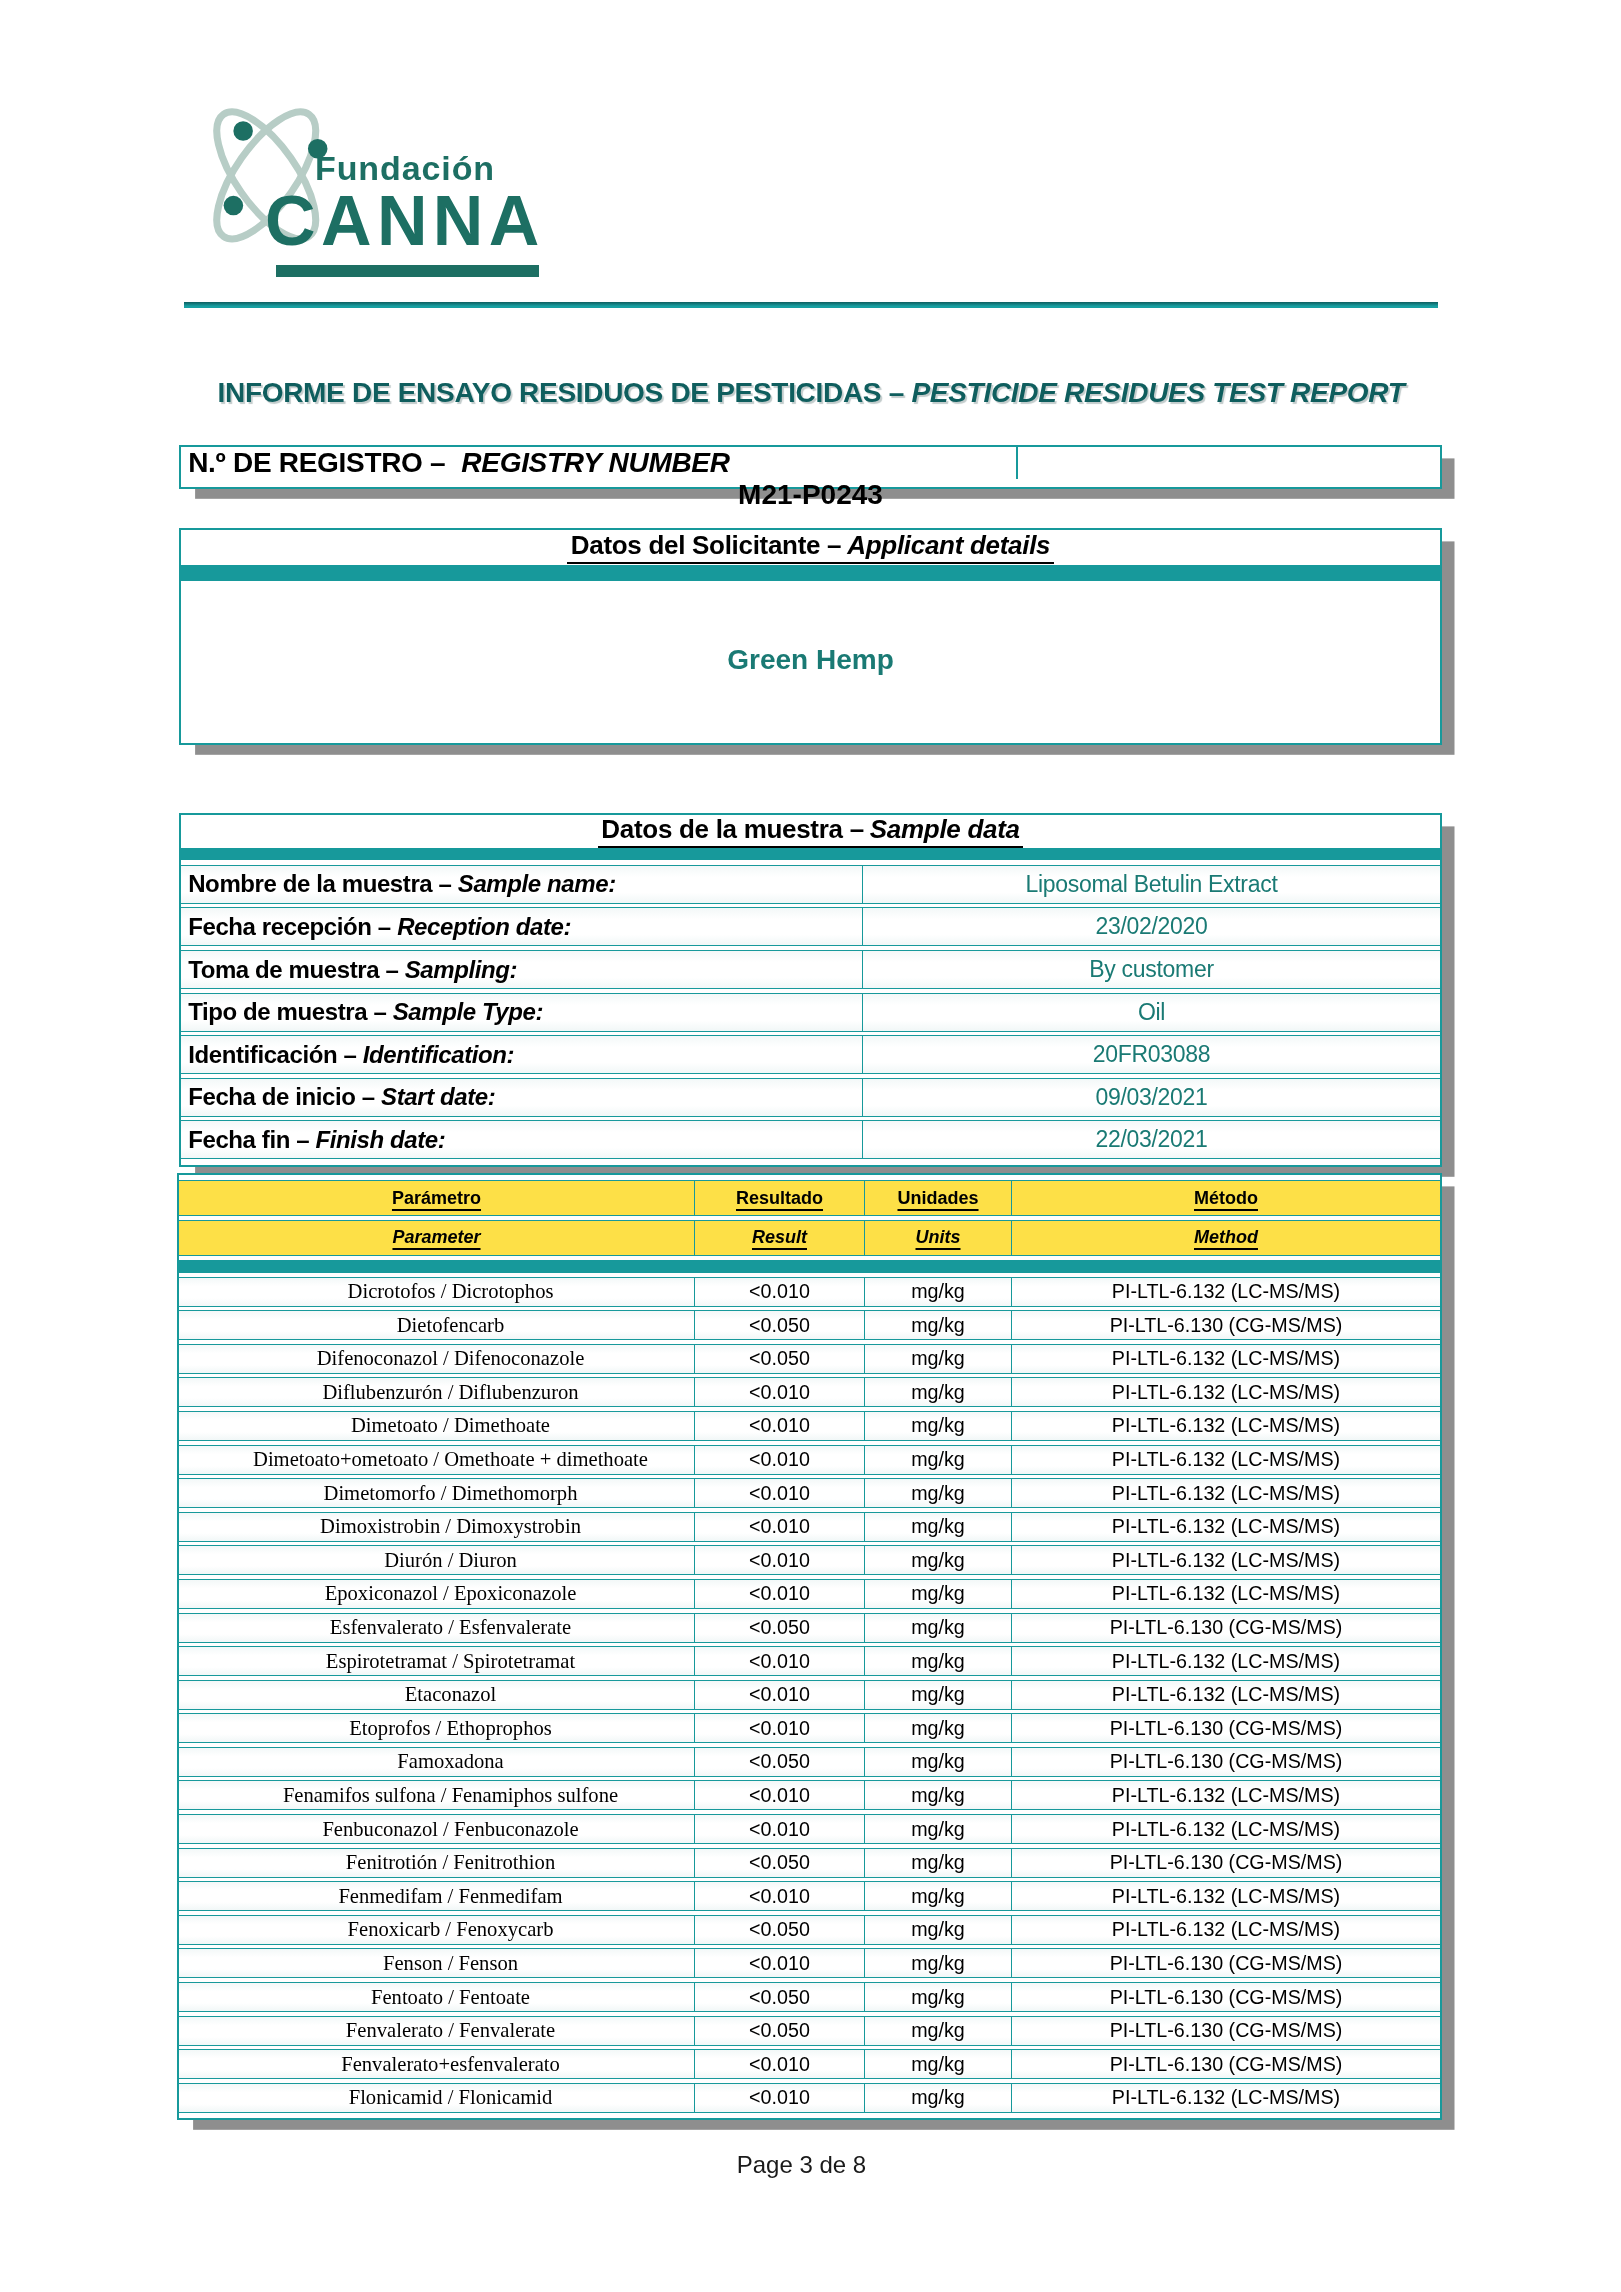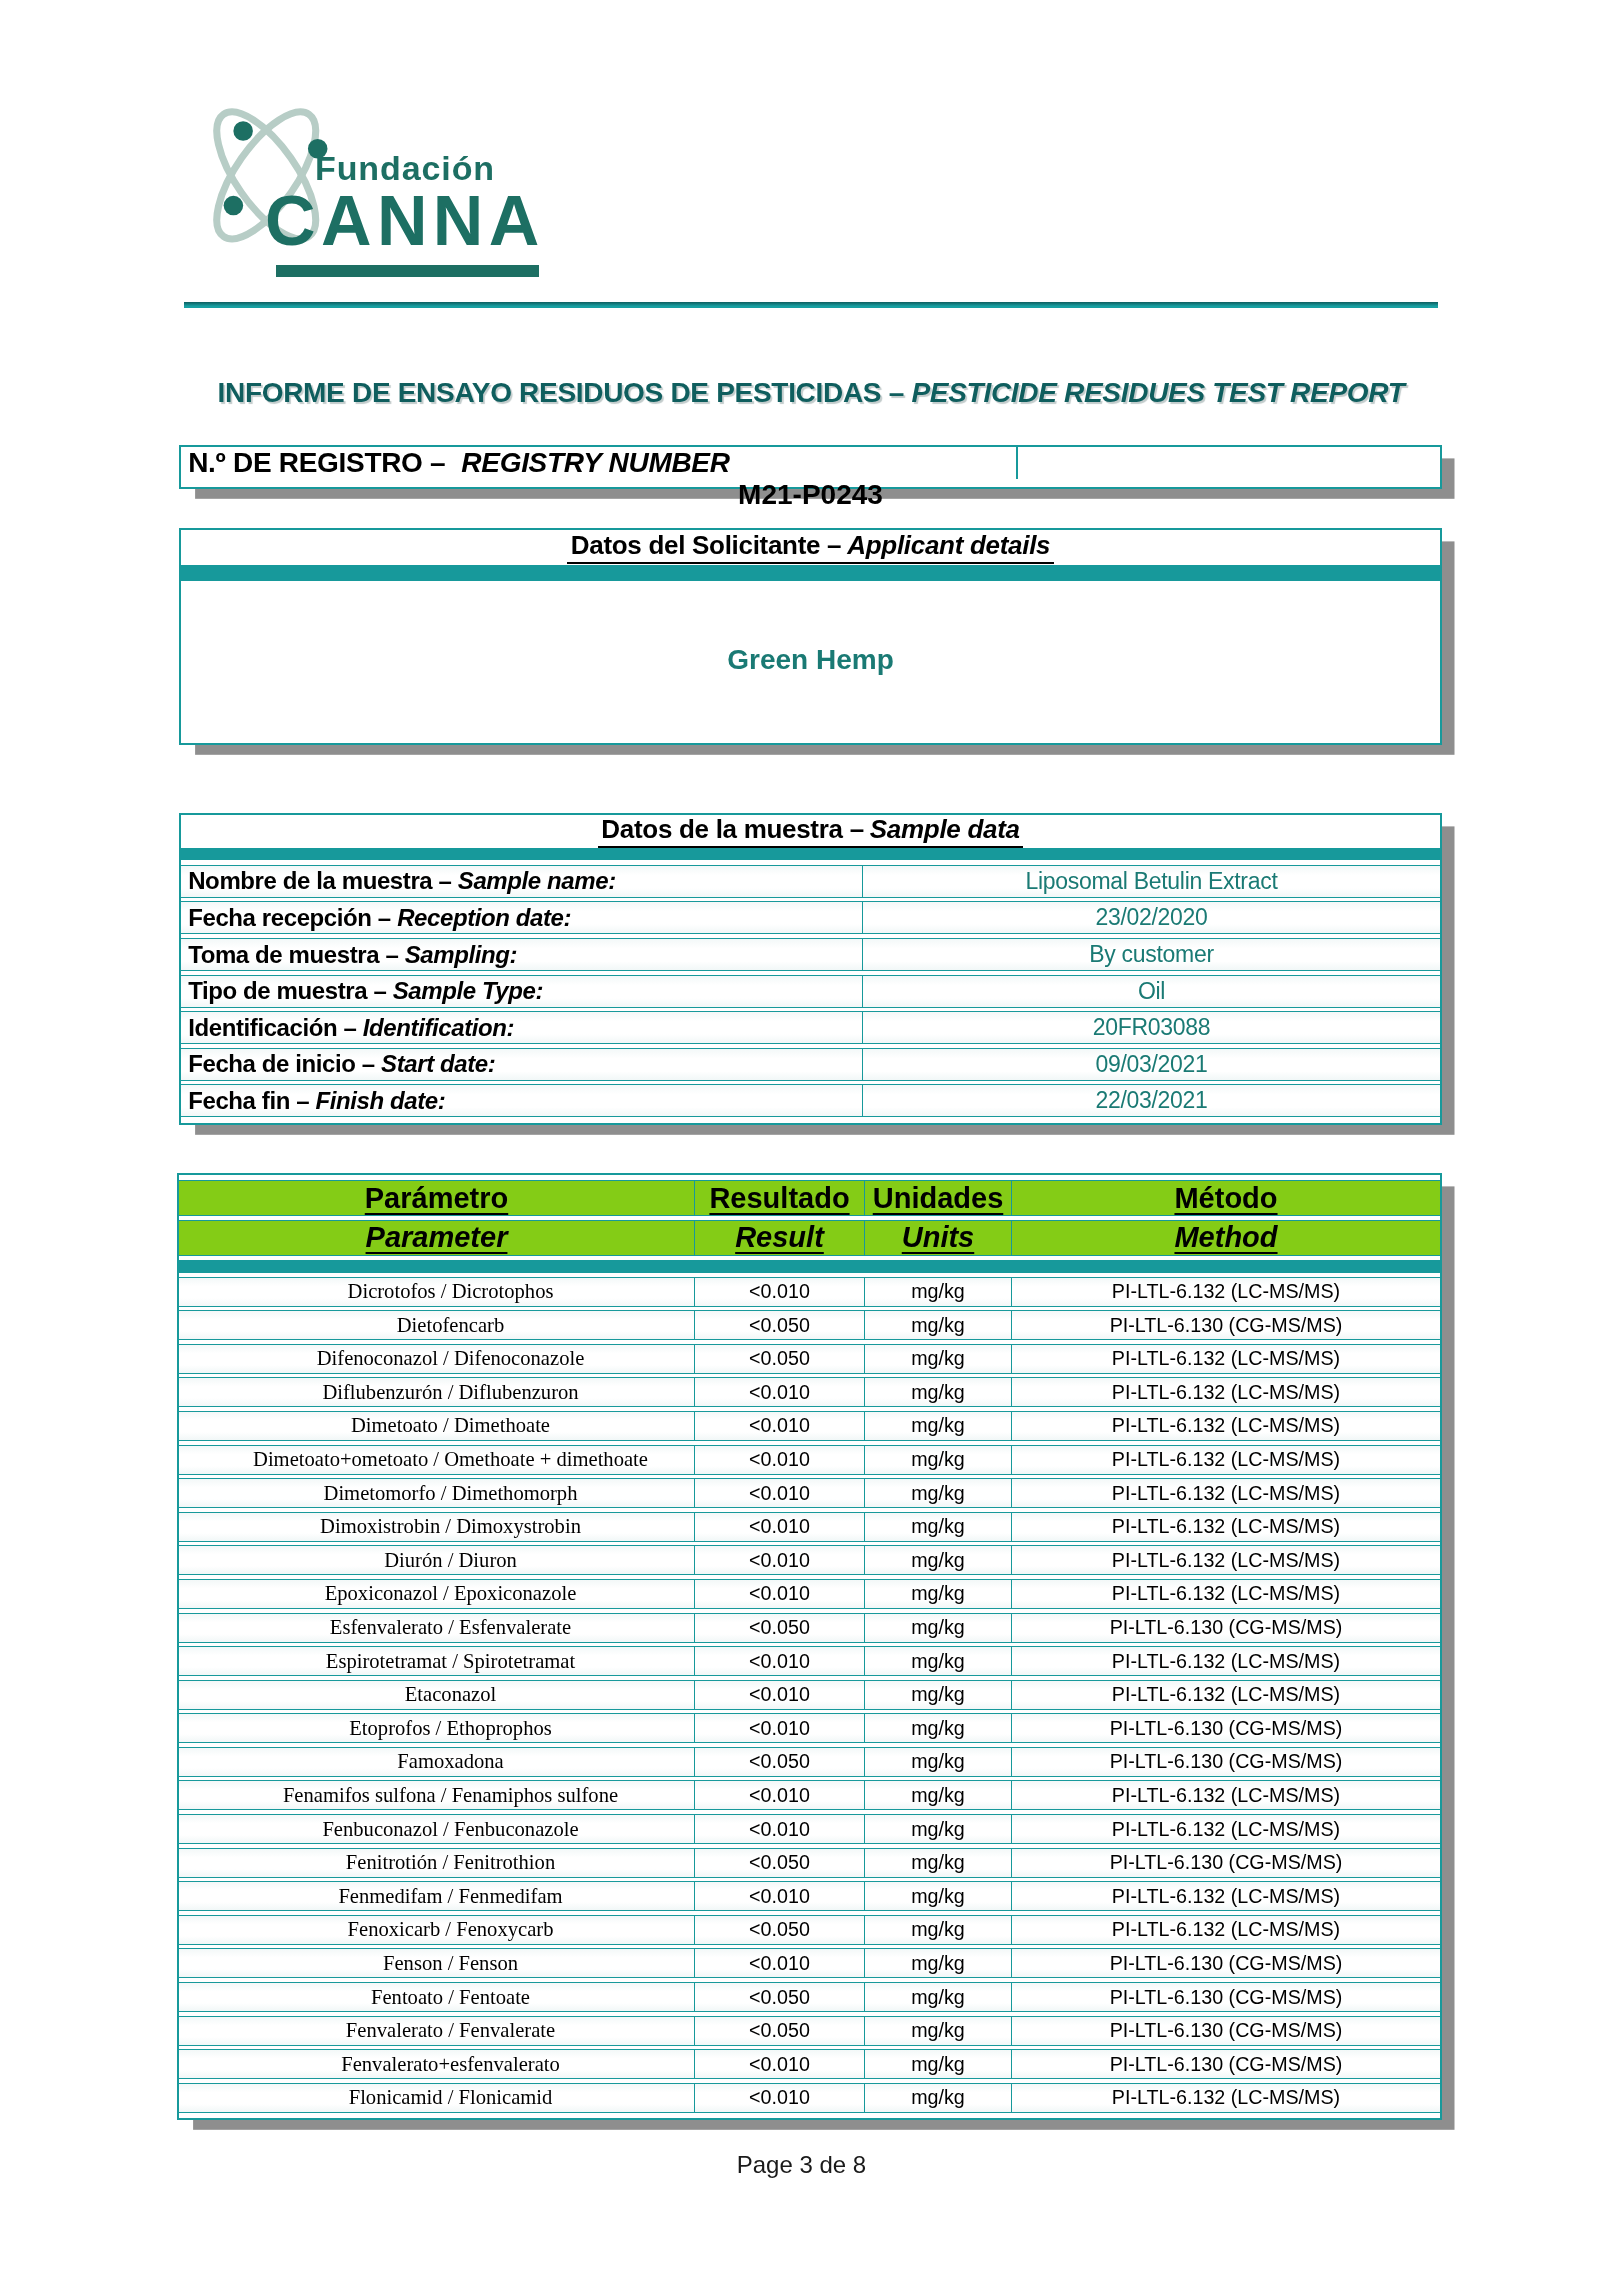--- a/index.html
+++ b/index.html
@@ -74,21 +74,21 @@
   #applicant-box .box-title{height:34px;}
   #applicant-box .teal-bar{height:18px;}
   #applicant-box .app-body{height:161px;display:flex;align-items:center;justify-content:center;}
   #applicant-box .app-name{color:var(--value-teal);font-size:28px;font-weight:bold;margin-bottom:5.4px;}
 
   
   #sample-box{left:179px;top:813px;width:1263px;padding-bottom:1.8px;}
   #sample-box .box-title{height:32px;}
   #sample-box .teal-bar{height:14.3px;}
   .s-row{
-    display:flex;align-items:stretch;margin:3.6px 0;height:33px;
+    display:flex;align-items:stretch;margin:3.6px 0;height:39px;
     border-top:1.8px solid var(--teal);border-bottom:1.8px solid var(--teal);
     background:linear-gradient(180deg,#f3f8f8 0%,#ffffff 30%,#ffffff 72%,#f1f7f7 100%);
   }
   .s-label{
     width:682px;border-right:1.8px solid var(--teal);
     display:flex;align-items:center;padding-left:7.2px;
     font-size:24px;font-weight:bold;letter-spacing:-0.4px;white-space:nowrap;
   }
   .s-label .en{font-style:italic;margin-left:6.3px;}
   .s-val{
@@ -101,21 +101,21 @@
   #results-box{left:177px;top:1173px;width:1265px;padding:1.8px 0;}
   .r-row{
     display:flex;align-items:stretch;margin:3.6px 0;
     border-top:1.8px solid var(--teal);border-bottom:1.8px solid var(--teal);
   }
   .r-row>div{display:flex;align-items:center;justify-content:center;text-align:center;}
   .c1{width:516px;border-right:1.8px solid var(--teal);}
   .c2{width:170px;border-right:1.8px solid var(--teal);}
   .c3{width:147px;border-right:1.8px solid var(--teal);}
   .c4{flex:1;}
-  .hdr-row{height:36px;font-size:29px;font-weight:bold;background:#84cc16;}
+  .hdr-row{height:36px;font-size:18px;font-weight:bold;background:#fde047;}
   .hdr-row .u{
     text-decoration:underline;text-decoration-thickness:2.2px;text-underline-offset:5.4px;
     white-space:nowrap;
   }
   .hdr-row.en .u{font-style:italic;}
   #results-box .teal-bar{height:13.4px;border-top:0;border-bottom:0;}
   .b-row{
     height:30px;font-size:19.7px;
     background:linear-gradient(180deg,#f3f8f8 0%,#ffffff 30%,#ffffff 72%,#f1f7f7 100%);
   }

